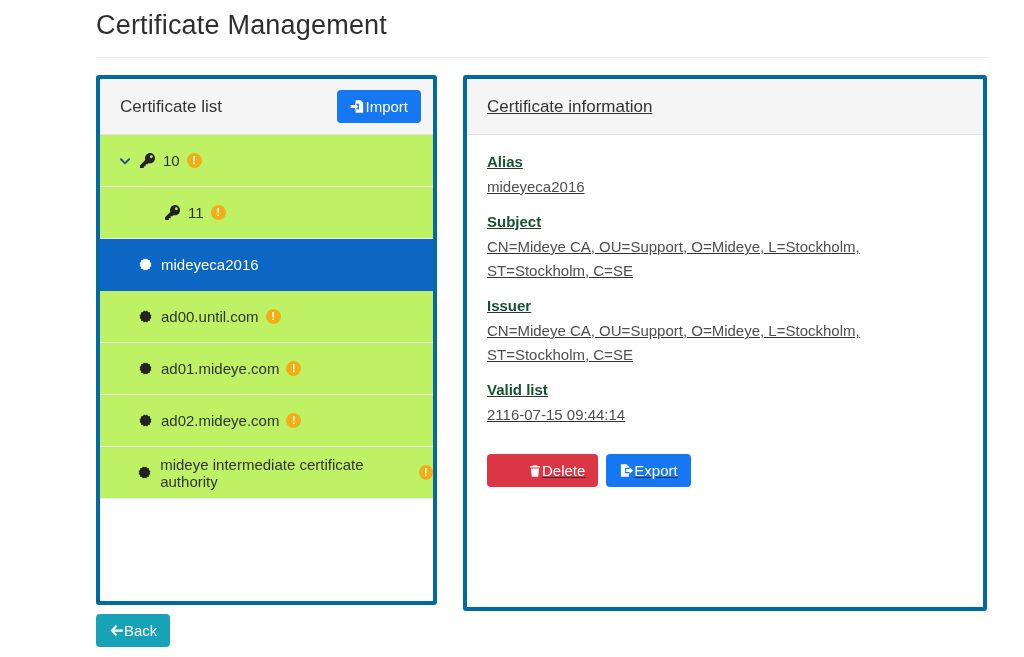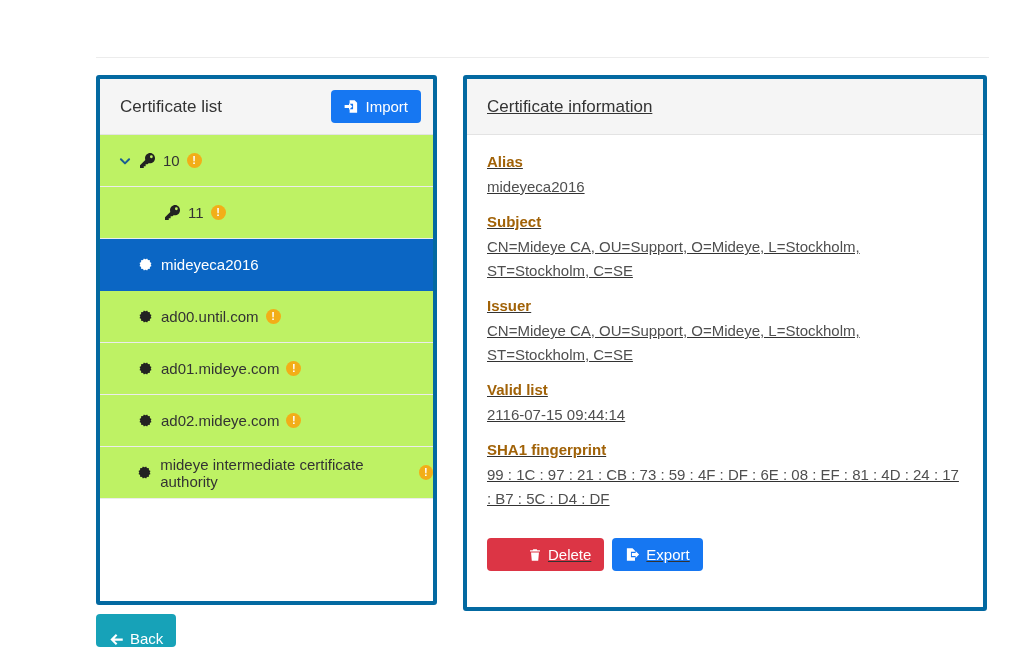--- a/index.html
+++ b/index.html
@@ -11,26 +11,26 @@
   .title-rule { position:absolute; left:96px; top:57px; width:893px; height:1px; background:#ececec; }
 
   .card { position:absolute; background:#fff; border:4px solid #0369a1; border-radius:3px; }
   .card-header { height:56px; background:#f5f5f5; border-bottom:1px solid #e3e3e3;
                  display:flex; align-items:center; padding:0 12px 0 20px; }
   .card-title { font-size:17px; color:#333; }
 
   #cert-list-card  { left:96px;  top:75px; width:341px; height:530px; }
   #cert-info-card  { left:463px; top:75px; width:524px; height:536px;text-decoration:underline; }
 
-  .btn { display:inline-flex; align-items:center; gap:6px; border:none; border-radius:4px;
+  .btn { display:inline-flex; align-items:center; border:none; border-radius:4px;
          color:#fff; font-size:15px; font-family:inherit; height:33px; padding:0 13px; cursor:pointer; }
   .btn svg { flex:0 0 auto; }
   .btn-primary { background:var(--primary); }
   .btn-danger  { background:var(--danger);padding-left:41px; }
-  .btn-teal    { background:var(--teal);align-items:flex-end; }
+  .btn-teal    { background:var(--teal); }
   .import-btn  { margin-left:auto; }
 
   
   .tree { list-style:none; }
   .tree-row { height:52px; display:flex; align-items:center; border-bottom:1px solid #ececec;
               font-size:15px; color:#333; cursor:pointer; background:#bef264; }
   .tree-row .ticon { display:inline-flex; align-items:center; justify-content:center; width:16px; color:#222; }
   .tree-row .lbl { margin-left:8px; }
   .depth-root   { padding-left:18px; }
   .depth-root .chev { display:inline-flex; width:15px; margin-right:6px; color:#1a5c92; }
@@ -39,31 +39,32 @@
   .tree-row.selected { background:var(--selected); color:#fff; border-bottom-color:var(--selected); }
   .tree-row.selected .ticon { color:#fff; }
 
   .warn-badge { width:15px; height:15px; border-radius:50%; background:var(--badge); color:#fff;
                 font-size:11px; font-weight:bold; display:inline-flex; align-items:center;
                 justify-content:center; margin-left:7px; line-height:1; }
 
   
   .info-body { padding:16px 20px 0 20px; }
   .field { margin-bottom:12px; }
-  .field-label { font-weight:bold; font-size:15px; color:#a16207; line-height:21px; margin-bottom:3px; }
+  .field-label { font-weight:bold; font-size:15px; color:#14532d; line-height:21px; margin-bottom:3px; }
   .field-value { font-size:15px; color:#4f4f4f; line-height:24px; max-width:484px; }
   .actions { display:flex; gap:8px; margin-top:27px; }
 
   #back-button { position:absolute; left:96px; top:614px; }
 </style>
 </head>
 <body>
 
 <div class="page">
 
+  <h1 class="page-title">Certificate Management</h1>
   <div class="title-rule"></div>
 
   <div class="card" id="cert-list-card">
     <div class="card-header">
       <span class="card-title">Certificate list</span>
       <button class="btn btn-primary import-btn">
         <span style="display:inline-flex">
           <svg width="15" height="15" viewBox="0 0 24 24" fill="currentColor">
             <path d="M9 2h8l4 4v16H9v-5.5h5.5v-9H9z"></path>
             <path d="M1 9.5h7V6.5l5.5 5.5-5.5 5.5v-3H1z"></path>
@@ -190,24 +191,20 @@
         <div class="field-label">Issuer</div>
         <div class="field-value">CN=Mideye CA, OU=Support, O=Mideye, L=Stockholm, ST=Stockholm, C=SE</div>
       </div>
 
 
       <div class="field">
         <div class="field-label">Valid list</div>
         <div class="field-value">2116-07-15 09:44:14</div>
       </div>
 
-      <div class="field">
-        <div class="field-label">SHA1 fingerprint</div>
-        <div class="field-value">99 : 1C : 97 : 21 : CB : 73 : 59 : 4F : DF : 6E : 08 : EF : 81 : 4D : 24 : 17 : B7 : 5C : D4 : DF</div>
-      </div>
 
       <div class="actions">
         <button class="btn btn-danger">
           <span style="display:inline-flex">
             <svg width="14" height="14" viewBox="0 0 24 24" fill="currentColor">
                 <path d="M9 2h6l1 2h4.5v2h-17V4H8l1-2zM5.2 7.5h13.6L17.5 22h-11L5.2 7.5z"></path>
               </svg>
           </span>
           <span>Delete</span>
         </button>

